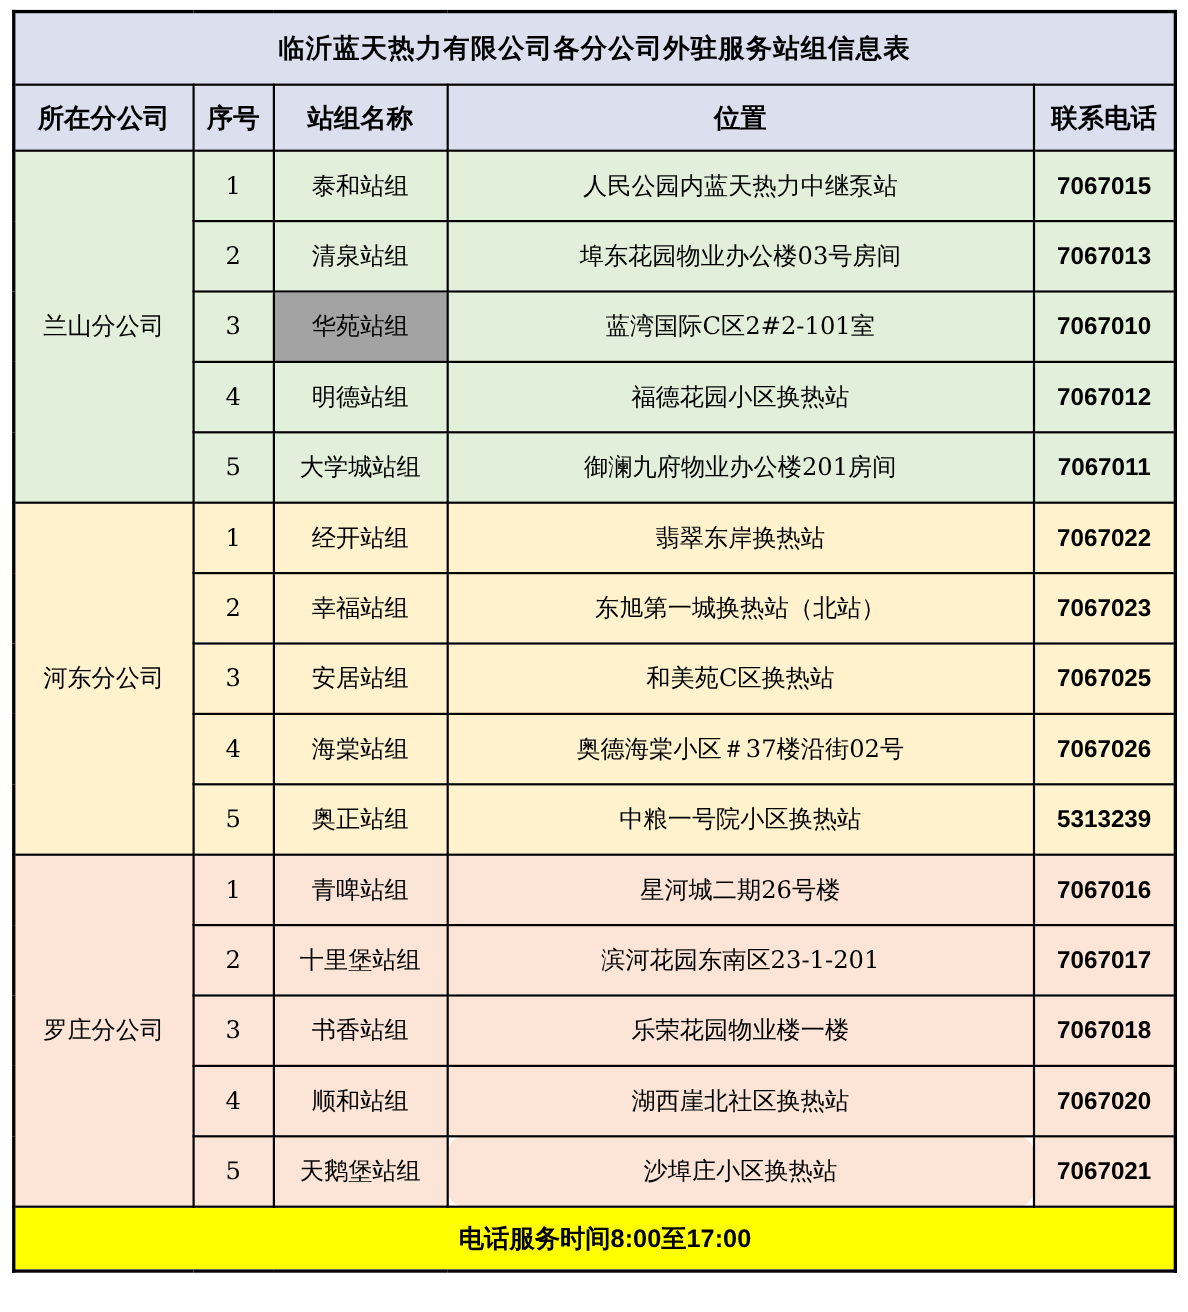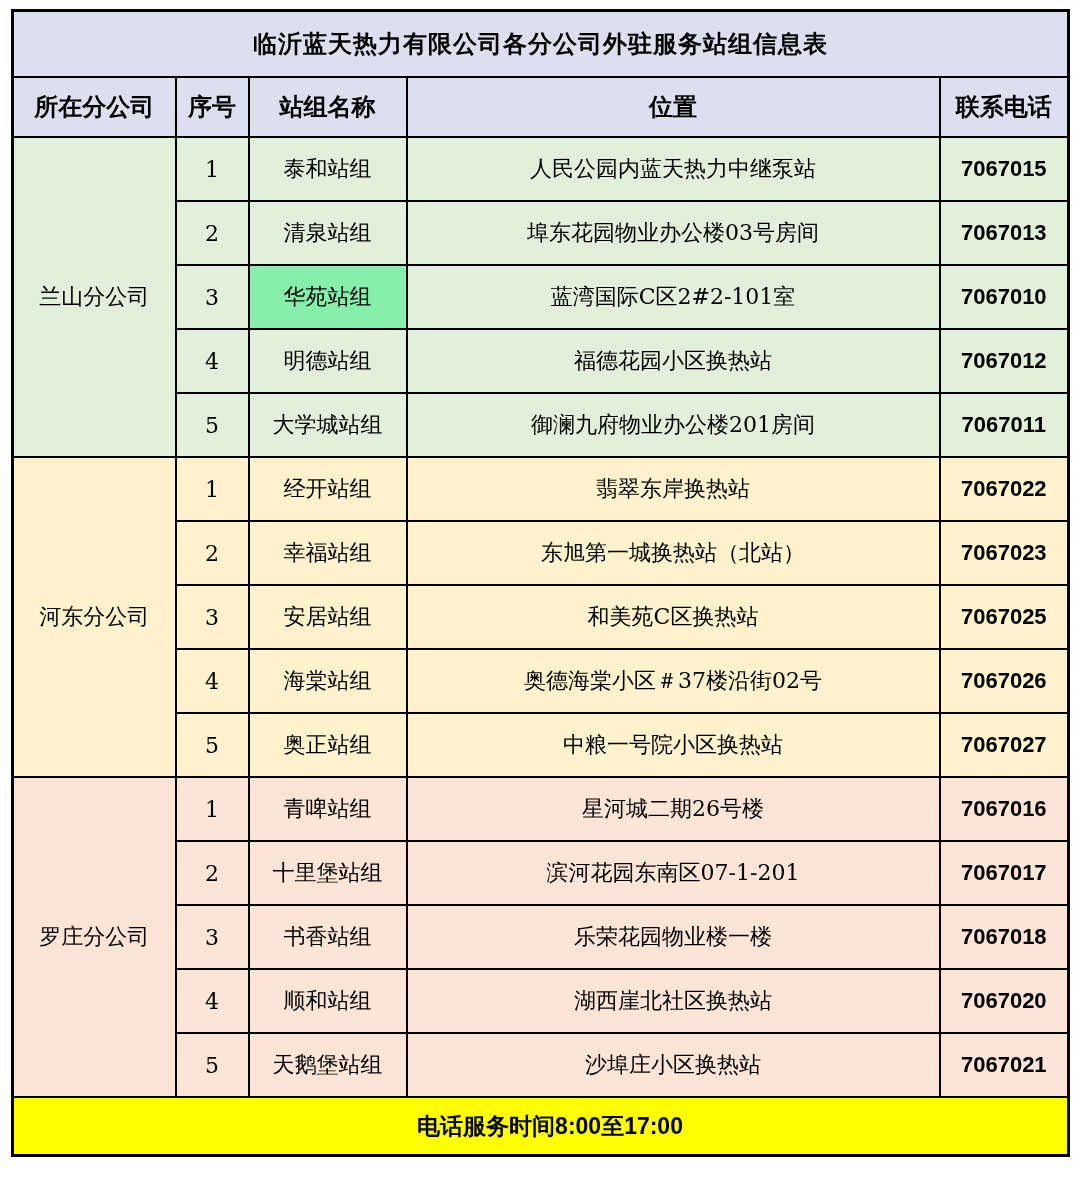--- a/index.html
+++ b/index.html
@@ -87,21 +87,21 @@
       <td class="phone" style="background-color: rgb(226, 239, 218);">7067015</td>
     </tr>
     <tr class="body-row">
       <td class="seq" style="background-color: rgb(226, 239, 218);">2</td>
       <td class="station" style="background-color: rgb(226, 239, 218);">清泉站组</td>
       <td class="loc" style="background-color: rgb(226, 239, 218);">埠东花园物业办公楼03号房间</td>
       <td class="phone" style="background-color: rgb(226, 239, 218);">7067013</td>
     </tr>
     <tr class="body-row">
       <td class="seq" style="background-color: rgb(226, 239, 218);">3</td>
-      <td class="station" style="background-color: #86efac; text-align: center;">华苑站组</td>
+      <td class="station" style="background-color: #a3a3a3; text-align: center;">华苑站组</td>
       <td class="loc" style="background-color: rgb(226, 239, 218);">蓝湾国际C区2#2-101室</td>
       <td class="phone" style="background-color: rgb(226, 239, 218);">7067010</td>
     </tr>
     <tr class="body-row">
       <td class="seq" style="background-color: rgb(226, 239, 218);">4</td>
       <td class="station" style="background-color: rgb(226, 239, 218);">明德站组</td>
       <td class="loc" style="background-color: rgb(226, 239, 218);">福德花园小区换热站</td>
       <td class="phone" style="background-color: rgb(226, 239, 218);">7067012</td>
     </tr>
     <tr class="body-row">
@@ -133,52 +133,52 @@
     <tr class="body-row">
       <td class="seq" style="background-color: rgb(255, 242, 204);">4</td>
       <td class="station" style="background-color: rgb(255, 242, 204);">海棠站组</td>
       <td class="loc" style="background-color: rgb(255, 242, 204);">奥德海棠小区＃37楼沿街02号</td>
       <td class="phone" style="background-color: rgb(255, 242, 204);">7067026</td>
     </tr>
     <tr class="body-row">
       <td class="seq" style="background-color: rgb(255, 242, 204);">5</td>
       <td class="station" style="background-color: rgb(255, 242, 204);">奥正站组</td>
       <td class="loc" style="background-color: rgb(255, 242, 204);">中粮一号院小区换热站</td>
-      <td class="phone" style="background-color: rgb(255, 242, 204);">7067027</td>
+      <td class="phone" style="background-color: rgb(255, 242, 204);">5313239</td>
     </tr>
 
     <tr class="body-row">
       <td class="branch" rowspan="5" style="background-color: rgb(252, 228, 214);">罗庄分公司</td>
       <td class="seq" style="background-color: rgb(252, 228, 214);">1</td>
       <td class="station" style="background-color: rgb(252, 228, 214);">青啤站组</td>
       <td class="loc" style="background-color: rgb(252, 228, 214);">星河城二期26号楼</td>
       <td class="phone" style="background-color: rgb(252, 228, 214);">7067016</td>
     </tr>
     <tr class="body-row">
       <td class="seq" style="background-color: rgb(252, 228, 214);">2</td>
       <td class="station" style="background-color: rgb(252, 228, 214);">十里堡站组</td>
-      <td class="loc" style="background-color: rgb(252, 228, 214);">滨河花园东南区07-1-201</td>
+      <td class="loc" style="background-color: rgb(252, 228, 214);">滨河花园东南区23-1-201</td>
       <td class="phone" style="background-color: rgb(252, 228, 214);">7067017</td>
     </tr>
     <tr class="body-row">
       <td class="seq" style="background-color: rgb(252, 228, 214);">3</td>
       <td class="station" style="background-color: rgb(252, 228, 214);">书香站组</td>
       <td class="loc" style="background-color: rgb(252, 228, 214);">乐荣花园物业楼一楼</td>
       <td class="phone" style="background-color: rgb(252, 228, 214);">7067018</td>
     </tr>
     <tr class="body-row">
       <td class="seq" style="background-color: rgb(252, 228, 214);">4</td>
       <td class="station" style="background-color: rgb(252, 228, 214);">顺和站组</td>
       <td class="loc" style="background-color: rgb(252, 228, 214);">湖西崖北社区换热站</td>
       <td class="phone" style="background-color: rgb(252, 228, 214);">7067020</td>
     </tr>
     <tr class="body-row">
       <td class="seq" style="background-color: rgb(252, 228, 214);">5</td>
       <td class="station" style="background-color: rgb(252, 228, 214);">天鹅堡站组</td>
-      <td class="loc" style="background-color: rgb(252, 228, 214);">沙埠庄小区换热站</td>
+      <td class="loc" style="background-color: rgb(252, 228, 214); border-radius: 15px;">沙埠庄小区换热站</td>
       <td class="phone" style="background-color: rgb(252, 228, 214);">7067021</td>
     </tr>
 
     <tr class="footer-row">
       <td colspan="5" style="background-color: rgb(255, 255, 0); padding-left: 23px;">电话服务时间8:00至17:00</td>
     </tr>
   </tbody>
     </table>
 </div>
 

